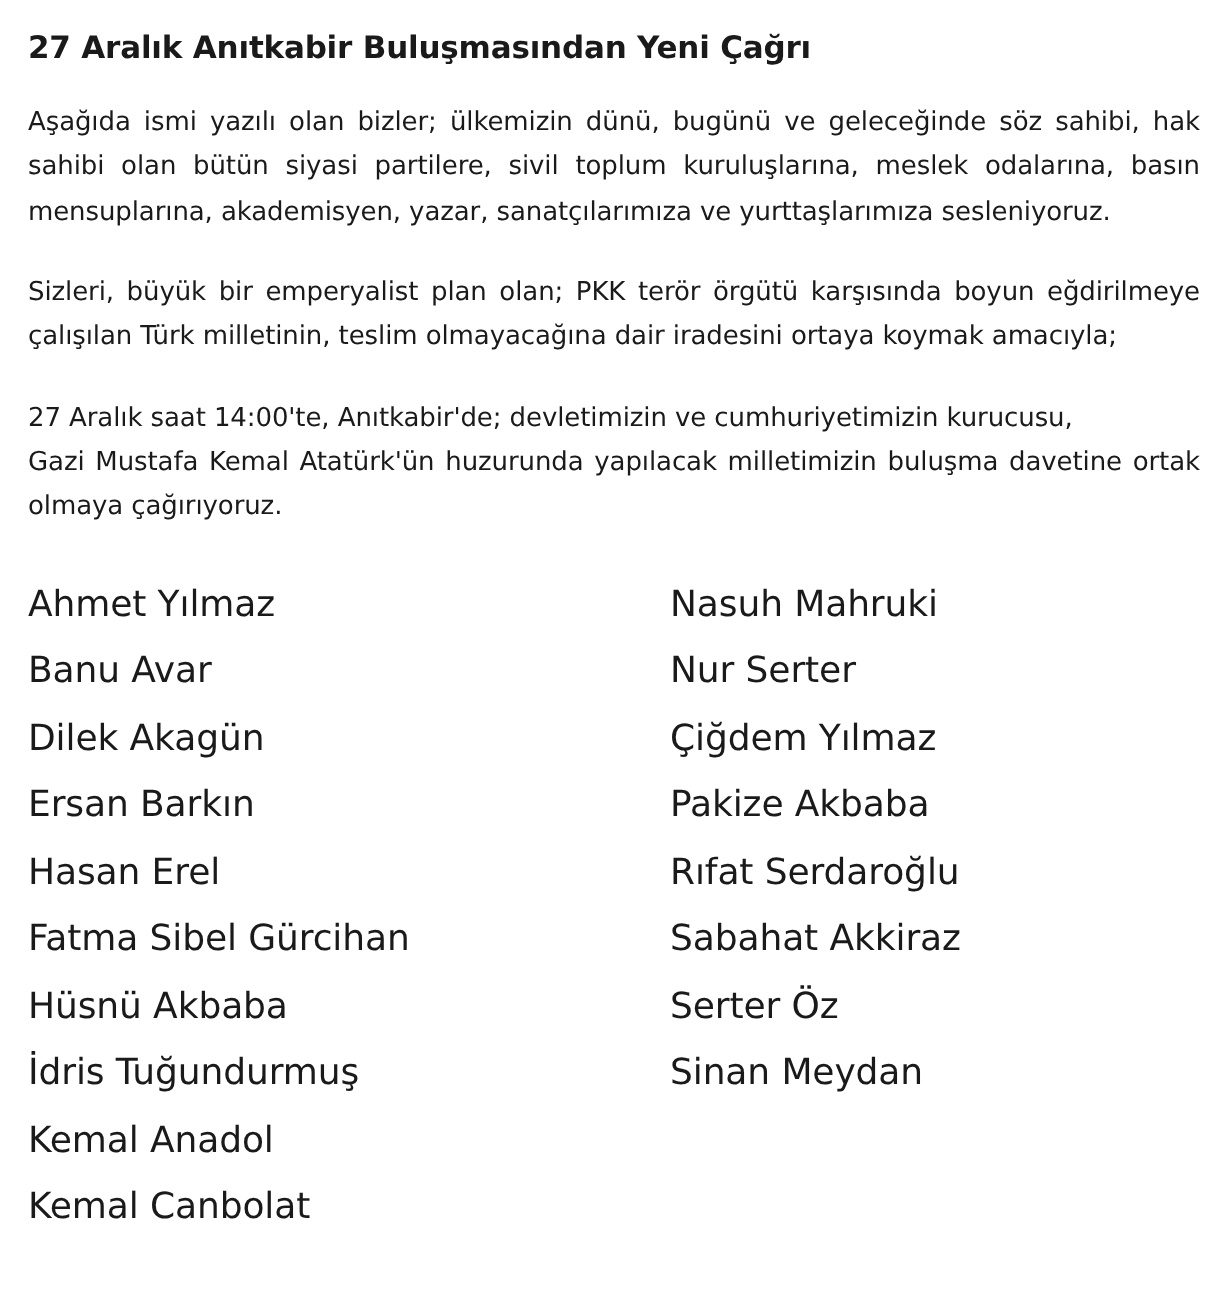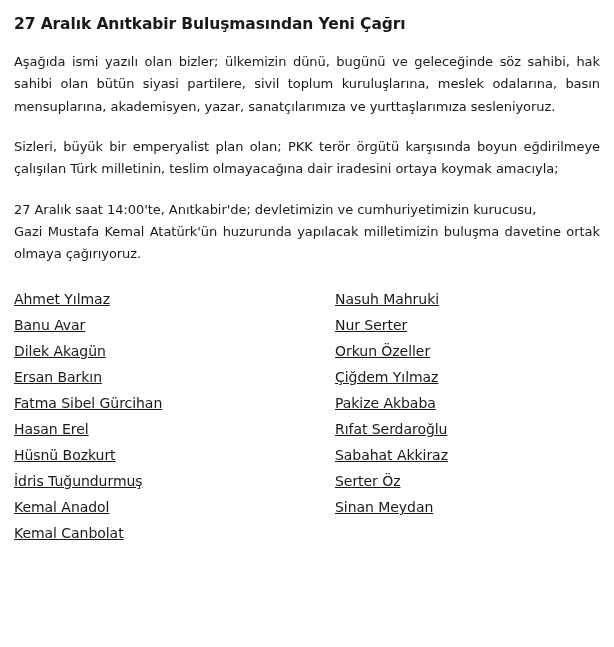--- a/index.html
+++ b/index.html
@@ -47,25 +47,24 @@
     margin-top: 16px;
   }
   .sig-col {
     width: 50%;
     box-sizing: border-box;
   }
   .sig-col.right {
     padding-left: 28px;
   }
   .sig-name {
-    font-size: 14px;
+    font-size: 18px;
     line-height: 1.86;
     white-space: nowrap;
     letter-spacing: -0.05px;
-    text-decoration: underline;
   }
 </style>
 </head>
 <body>
 
 <div class="page">
 
   <h1 class="doc-title">27 Aralık Anıtkabir Buluşmasından Yeni Çağrı</h1>
 
   <p class="para">Aşağıda ismi yazılı olan bizler; ülkemizin dünü, bugünü ve geleceğinde söz sahibi, hak sahibi olan bütün siyasi partilere, sivil toplum kuruluşlarına, meslek odalarına, basın mensuplarına, akademisyen, yazar, sanatçılarımıza ve yurttaşlarımıza sesleniyoruz.</p>
@@ -77,32 +76,31 @@
     <span class="noindent-line">Gazi Mustafa Kemal Atatürk'ün huzurunda yapılacak milletimizin buluşma davetine ortak olmaya çağırıyoruz.</span>
   </p>
 
   <div class="signatories">
 
     <div class="sig-col left">
       <div class="sig-name">Ahmet Yılmaz</div>
       <div class="sig-name">Banu Avar</div>
       <div class="sig-name">Dilek Akagün</div>
       <div class="sig-name">Ersan Barkın</div>
+      <div class="sig-name">Hasan Erel</div>
       <div class="sig-name">Fatma Sibel Gürcihan</div>
-      <div class="sig-name">Hasan Erel</div>
-      <div class="sig-name">Hüsnü Bozkurt</div>
+      <div class="sig-name">Hüsnü Akbaba</div>
       <div class="sig-name">İdris Tuğundurmuş</div>
       <div class="sig-name">Kemal Anadol</div>
       <div class="sig-name">Kemal Canbolat</div>
     </div>
 
     <div class="sig-col right">
       <div class="sig-name">Nasuh Mahruki</div>
       <div class="sig-name">Nur Serter</div>
-      <div class="sig-name">Orkun Özeller</div>
       <div class="sig-name">Çiğdem Yılmaz</div>
       <div class="sig-name">Pakize Akbaba</div>
       <div class="sig-name">Rıfat Serdaroğlu</div>
       <div class="sig-name">Sabahat Akkiraz</div>
       <div class="sig-name">Serter Öz</div>
       <div class="sig-name">Sinan Meydan</div>
     </div>
 
   </div>
 </div>

